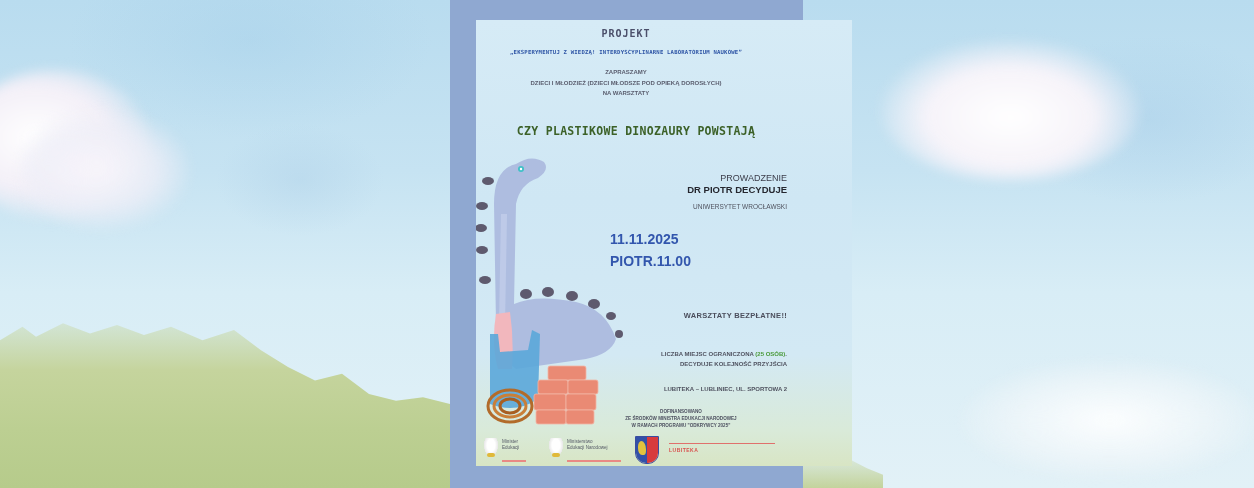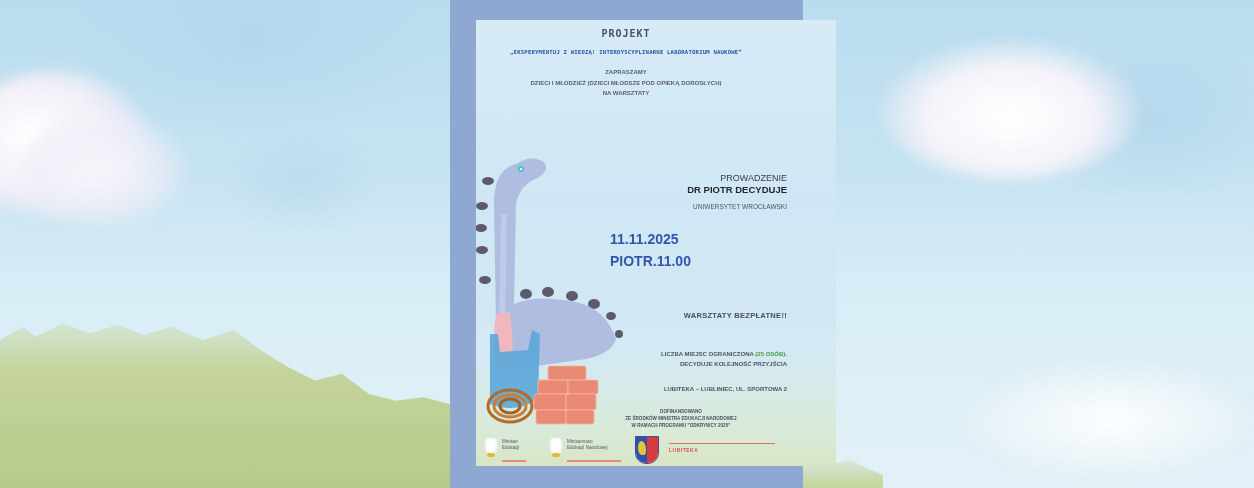--- a/index.html
+++ b/index.html
@@ -31,20 +31,21 @@
       clip-path: polygon(0 20%, 20% 5%, 40% 25%, 60% 15%, 80% 40%, 100% 60%, 100% 100%, 0 100%);
     }
     .frame {
       position: absolute; left: 450px; top: 0; width: 353px; height: 488px;
       background: #8fa8d1;
     }
     .poster {
       position: absolute; left: 476px; top: 20px; width: 360px; height: 446px;
       background: linear-gradient(180deg, #d6ebf6 0%, #cfe7f4 40%, #d3e9f4 75%, #d9ead9 92%, #d8e5c4 100%);
       overflow: hidden;
+      padding-left: 16px;
     }
     .t { position: absolute; left: 0; width: 300px; text-align: center; white-space: nowrap; }
     .project-label { top: 8px; font-family: "DejaVu Sans Mono", monospace; font-weight: bold; font-size: 10px; color: #4b4f6a; letter-spacing: 1px; }
     .project-name { top: 29px; font-family: "DejaVu Sans Mono", monospace; font-weight: bold; font-size: 5.6px; color: #2f56a6; letter-spacing: 0.2px; }
     .invite { top: 49px; font-size: 6px; font-weight: bold; color: #5a5d6e; }
     .audience { top: 60px; font-size: 6px; font-weight: bold; color: #5a5d6e; }
     .workshop { top: 70px; font-size: 6px; font-weight: bold; color: #5a5d6e; }
     .headline { left: 20px; width: 280px; top: 101px; font-family: "DejaVu Sans Mono", monospace; font-weight: bold; font-size: 11.5px; line-height: 21px; color: #3c6128; letter-spacing: 0.3px; }
     .headline .l2 { display: block; padding-left: 18px; }
     .side { position: absolute; left: 91px; width: 220px; text-align: right; white-space: nowrap; }
@@ -92,20 +93,21 @@
 <div class="frame"></div>
 
 <div class="poster">
   <div class="t project-label">PROJEKT</div>
   <div class="t project-name">„EKSPERYMENTUJ Z WIEDZĄ! INTERDYSCYPLINARNE LABORATORIUM NAUKOWE”</div>
   <div class="t invite">ZAPRASZAMY</div>
   <div class="t audience">DZIECI I MŁODZIEŻ (DZIECI MŁODSZE POD OPIEKĄ DOROSŁYCH)</div>
   <div class="t workshop">NA WARSZTATY</div>
 
   <div class="t headline">
+    <span>CZY PLASTIKOWE DINOZAURY POWSTAJĄ</span>
   </div>
 
   <svg class="dino" viewBox="0 0 160 300">
 
     <g fill="#5e5a6e">
       <ellipse cx="12" cy="37" rx="6" ry="4"></ellipse>
       <ellipse cx="6" cy="62" rx="6" ry="4"></ellipse>
       <ellipse cx="5" cy="84" rx="6" ry="4"></ellipse>
       <ellipse cx="6" cy="106" rx="6" ry="4"></ellipse>
       <ellipse cx="9" cy="136" rx="6" ry="4"></ellipse>

